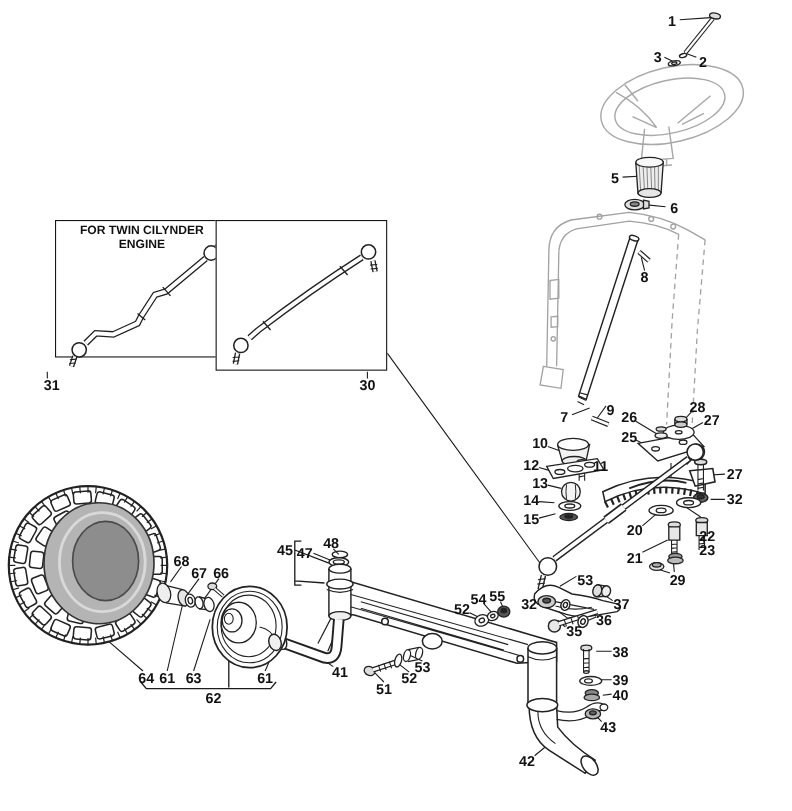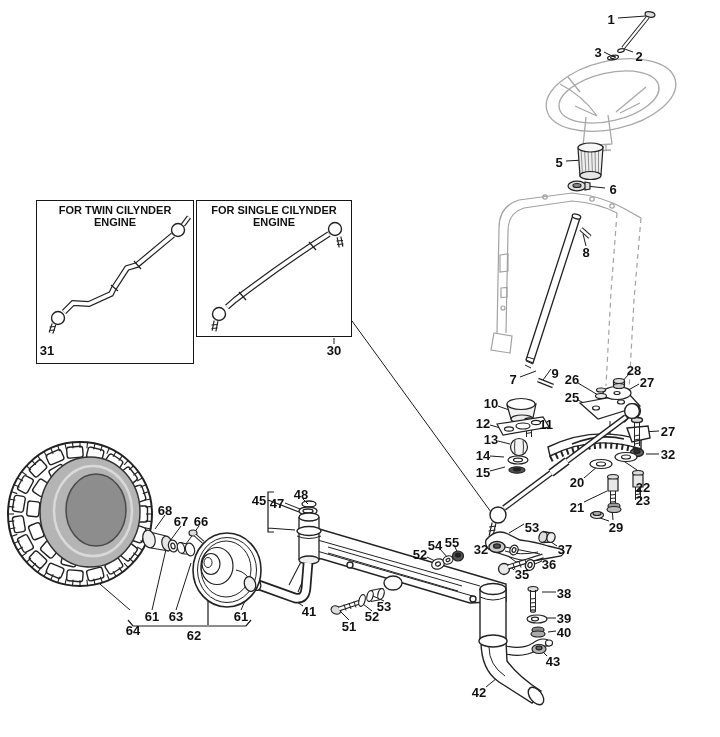--- a/index.html
+++ b/index.html
@@ -1,20 +1,20 @@
 <!DOCTYPE html>
 <html><head>
 <meta charset="utf-8">
 <style>
   html,body{margin:0;padding:0;background:#fff;}
   .stage{position:relative;width:720px;height:737px;background:#fff;overflow:hidden;
          font-family:"Liberation Sans",sans-serif;}
   .stage svg.art{position:absolute;left:0;top:0;}
   .inset{position:absolute;border:1.8px solid #161616;background:#fff;box-sizing:border-box;}
-  .inset-1{left:36px;top:200px;width:158px;height:164px;}
+  .inset-1{left:50px;top:200px;width:158px;height:125px;}
   .inset-2{left:196px;top:200px;width:156px;height:137px;}
   .inset-title{position:absolute;left:0;right:0;top:3px;text-align:center;
                font-weight:700;font-size:11px;color:#111;letter-spacing:0;}
   .inset svg{position:absolute;left:0;top:0;}
   .labels{position:absolute;left:0;top:0;width:720px;height:737px;pointer-events:none;}
   .part-label{position:absolute;transform:translate(-50%,-50%);font-weight:700;
               font-size:13px;color:#111;white-space:nowrap;}
 </style>
 </head>
 <body>
@@ -429,21 +429,20 @@
       <circle cx="138" cy="28" r="6.5" fill="#fff" stroke-width="1.4"></circle>
       <path d="M142,36 L144,46" stroke-width="5"></path>
       <path d="M142,36 L144,46" stroke="#fff" stroke-width="2.6"></path>
       <path d="M139.5,40 L146,39.5 M140,43.5 L146.5,43" stroke-width="1"></path>
       <circle cx="22" cy="113" r="6.5" fill="#fff" stroke-width="1.4"></circle>
       <path d="M19,120 L17,130" stroke-width="5"></path>
       <path d="M19,120 L17,130" stroke="#fff" stroke-width="2.6"></path>
       <path d="M14.5,124 L21,123.5 M14.5,127.5 L20.5,127" stroke-width="1"></path>
     </g>
   </svg>
-  <div class="inset-title">FOR SINGLE CILYNDER ENGINE</div>
 </div>
 
 <div class="labels">
       <span class="part-label" style="left: 611px; top: 19px;">1</span>
       <span class="part-label" style="left: 639px; top: 56px;">2</span>
       <span class="part-label" style="left: 598px; top: 52px;">3</span>
       <span class="part-label" style="left: 559px; top: 162px;">5</span>
       <span class="part-label" style="left: 613px; top: 189px;">6</span>
       <span class="part-label" style="left: 586px; top: 252px;">8</span>
       <span class="part-label" style="left: 513px; top: 379px;">7</span>
@@ -481,21 +480,21 @@
       <span class="part-label" style="left: 301px; top: 494px;">48</span>
       <span class="part-label" style="left: 277px; top: 503px;">47</span>
       <span class="part-label" style="left: 259px; top: 500px;">45</span>
       <span class="part-label" style="left: 309px; top: 611px;">41</span>
       <span class="part-label" style="left: 349px; top: 626px; text-align: right;">51</span>
       <span class="part-label" style="left: 372px; top: 616px;">52</span>
       <span class="part-label" style="left: 384px; top: 606px;">53</span>
       <span class="part-label" style="left: 165px; top: 510px;">68</span>
       <span class="part-label" style="left: 181px; top: 521px;">67</span>
       <span class="part-label" style="left: 201px; top: 521px;">66</span>
-      <span class="part-label" style="left: 133px; top: 616px; margin-top: 14px;">64</span>
+      <span class="part-label" style="left: 133px; top: 616px;">64</span>
       <span class="part-label" style="left: 152px; top: 616px;">61</span>
       <span class="part-label" style="left: 176px; top: 616px;">63</span>
       <span class="part-label" style="left: 241px; top: 616px;">61</span>
       <span class="part-label" style="left: 194px; top: 635px;">62</span>
       <span class="part-label" style="left: 47px; top: 350px;">31</span>
       <span class="part-label" style="left: 334px; top: 350px;">30</span>
     </div>
 
 </div>
 

